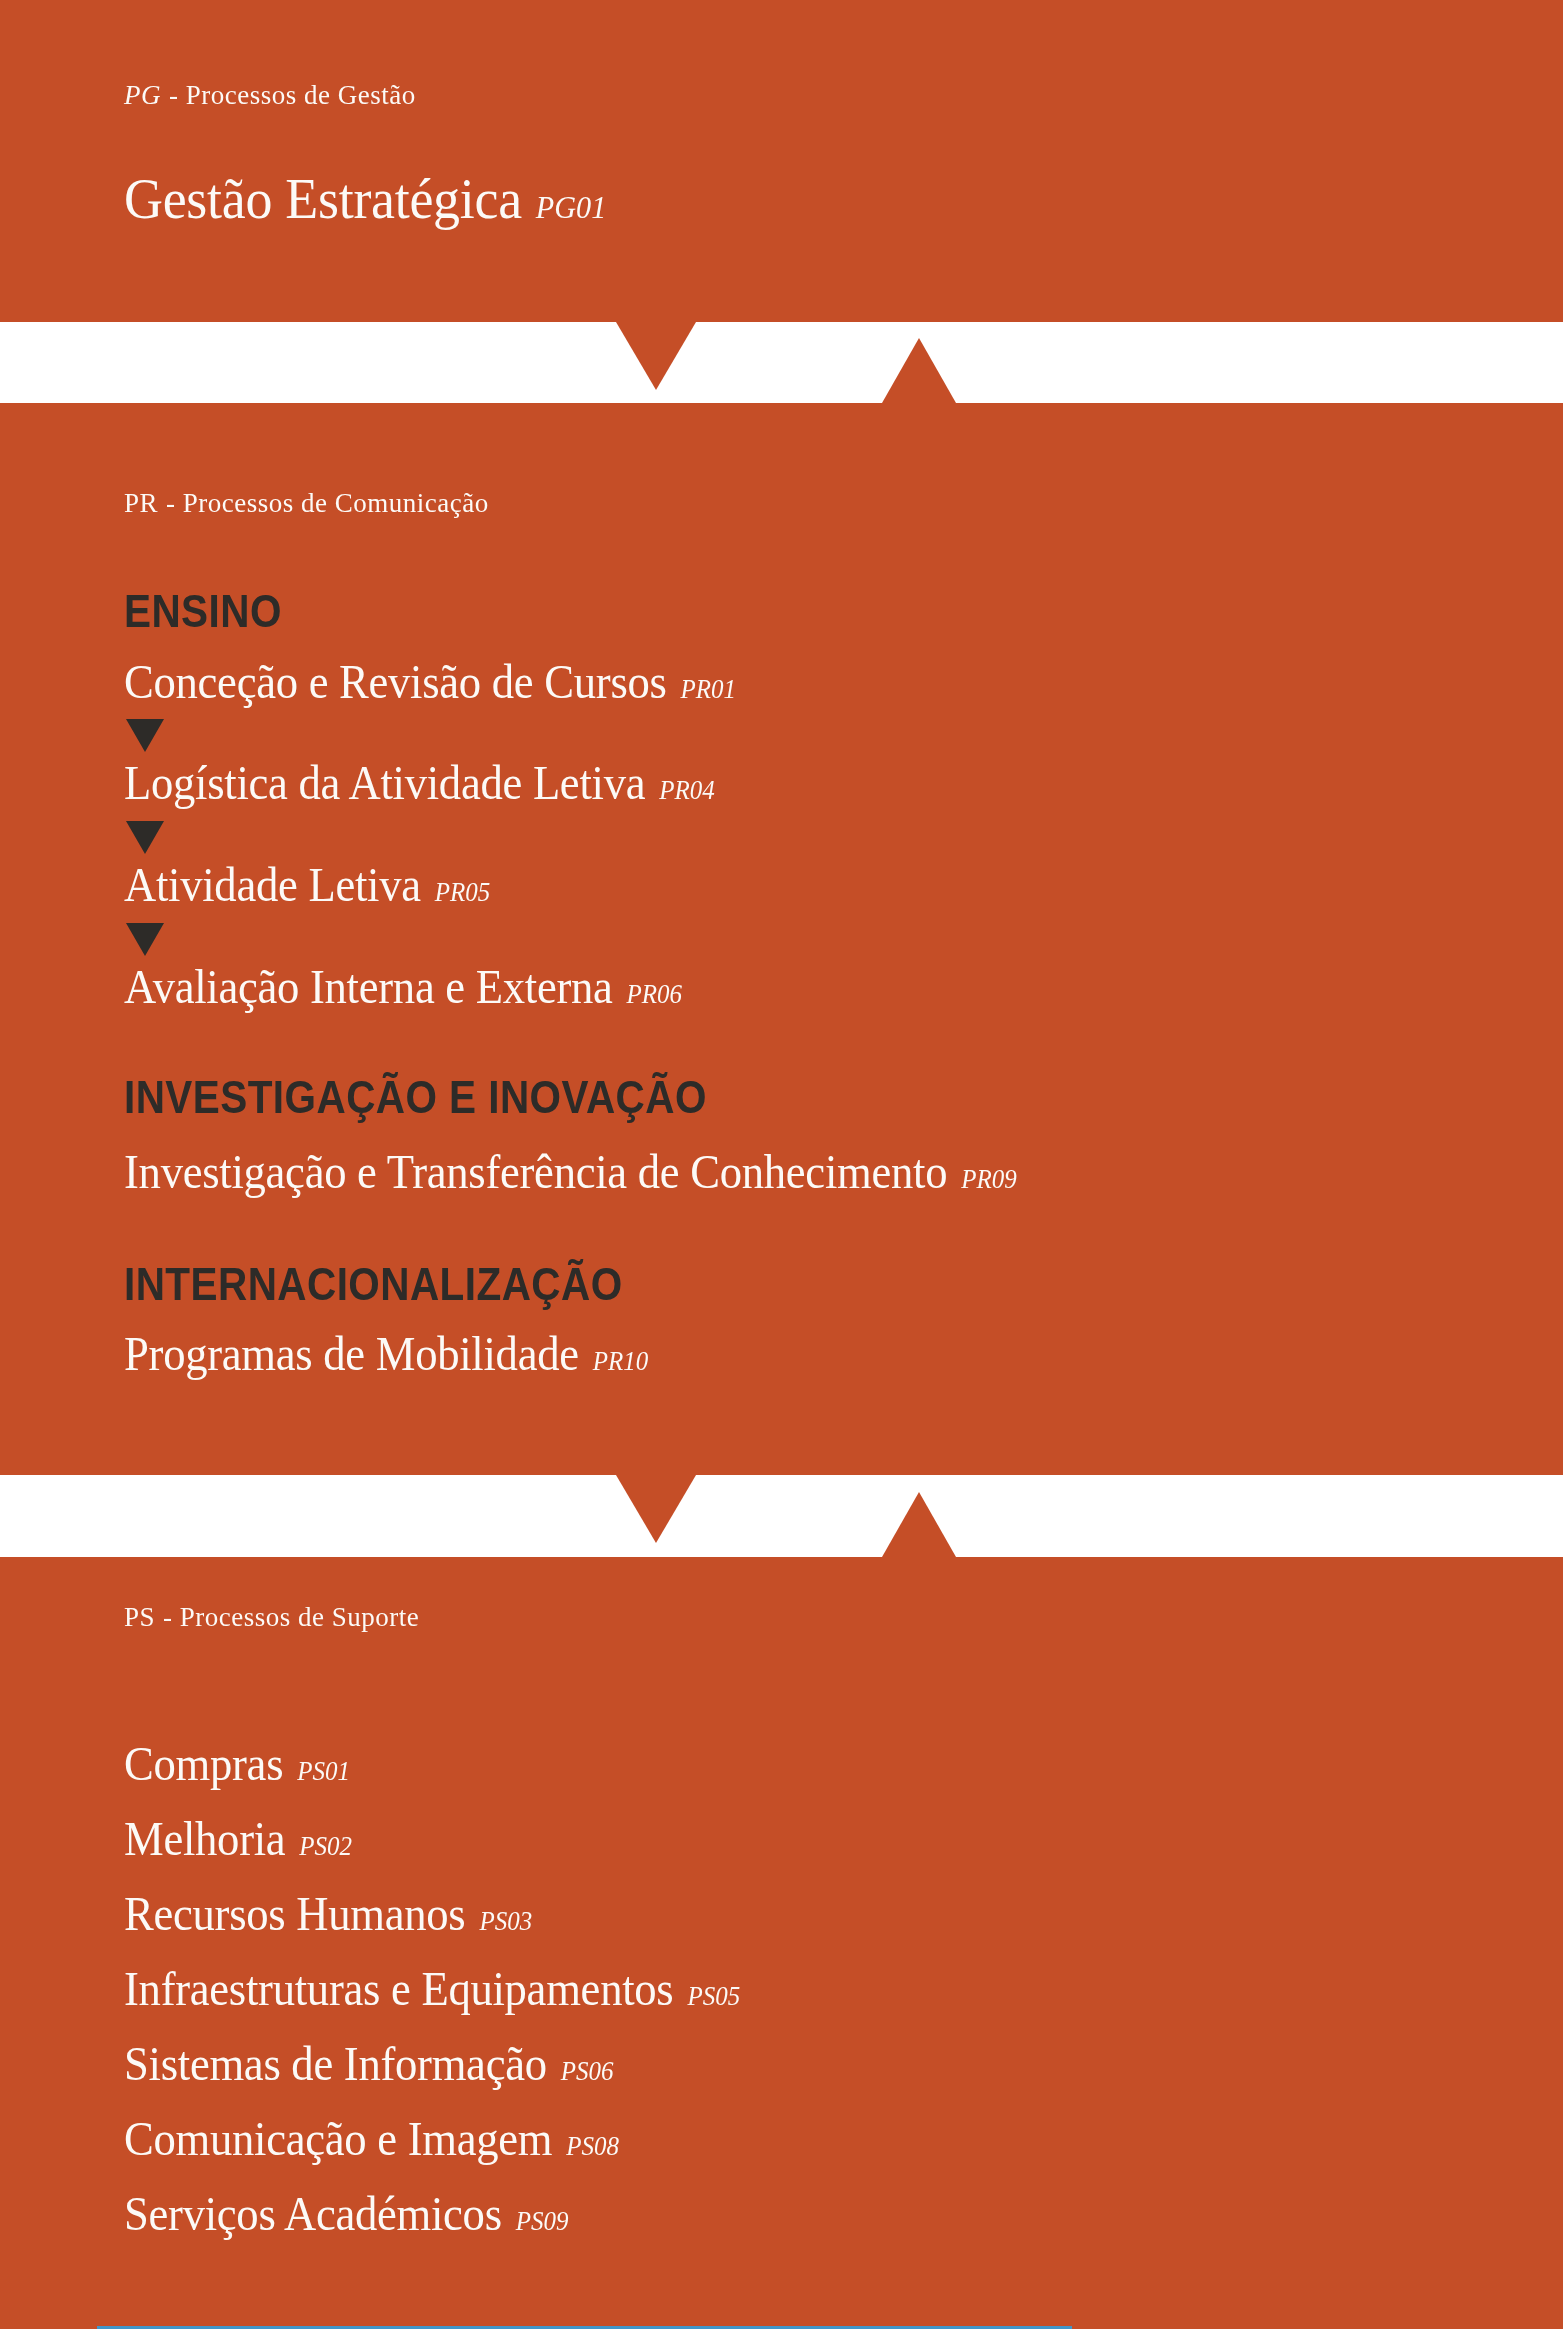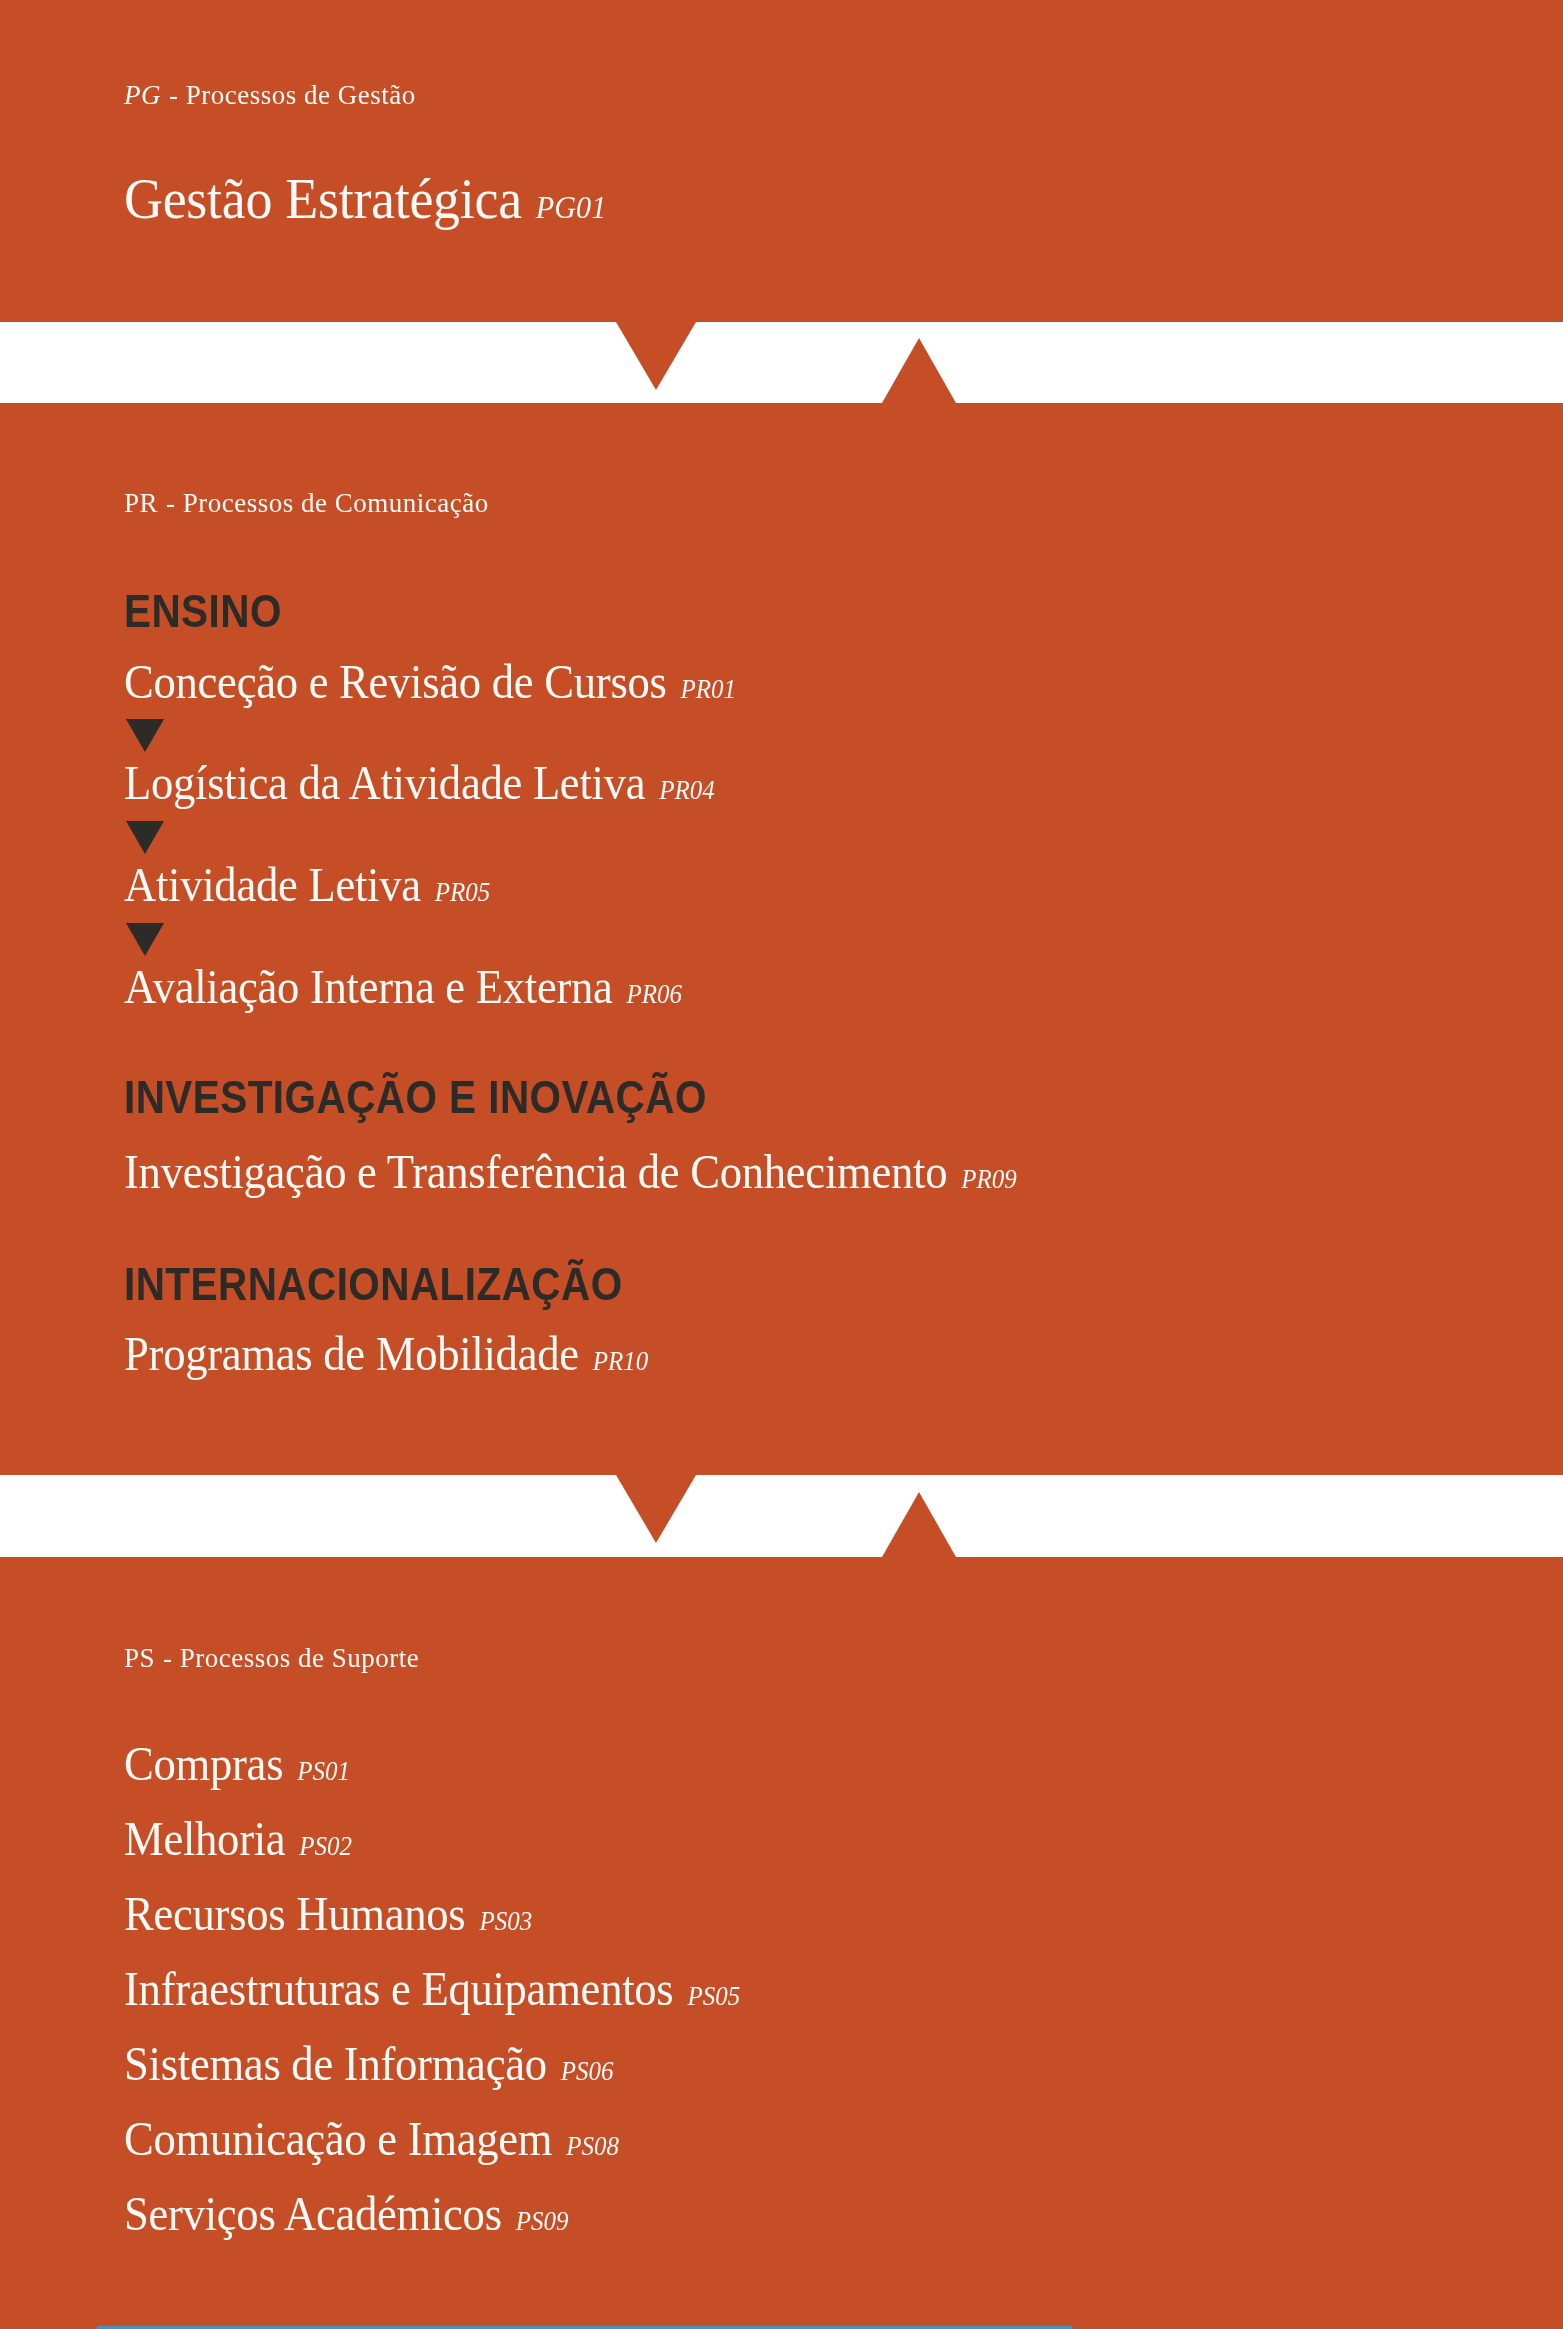--- a/index.html
+++ b/index.html
@@ -139,21 +139,21 @@
 
   <div class="item" style="top:1330px">
     <span>Programas de Mobilidade</span><span class="code">PR10</span>
   </div>
 
   <div class="band" style="top:1475px;height:82px">
     <div class="spike-down"></div>
     <div class="spike-up"></div>
   </div>
 
-  <div class="label" style="top:1645px">
+  <div class="label" style="top:1604px">
     <span class="prefix">PS</span><span>- Processos de Suporte</span>
   </div>
 
   <div class="item" style="top:1740px">
     <span>Compras</span><span class="code">PS01</span>
   </div>
 
   <div class="item" style="top:1815px">
     <span>Melhoria</span><span class="code">PS02</span>
   </div>

